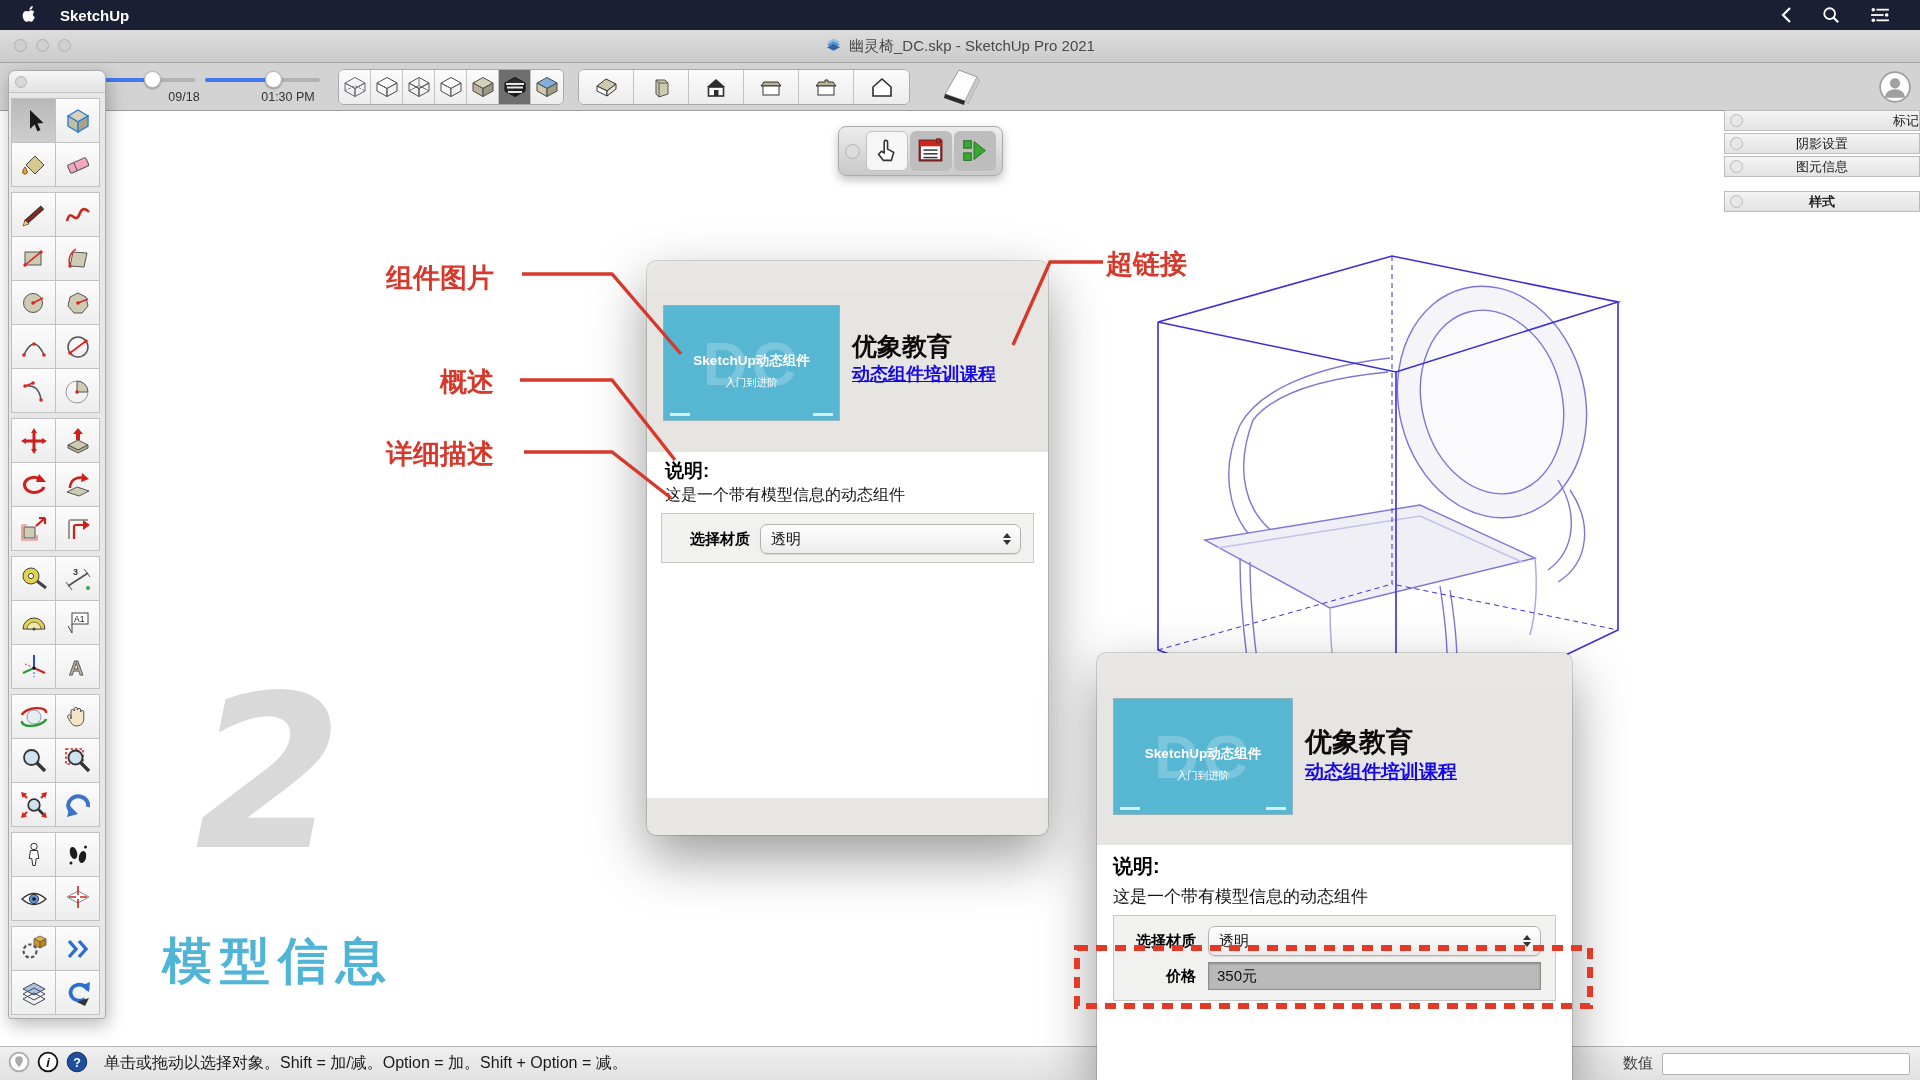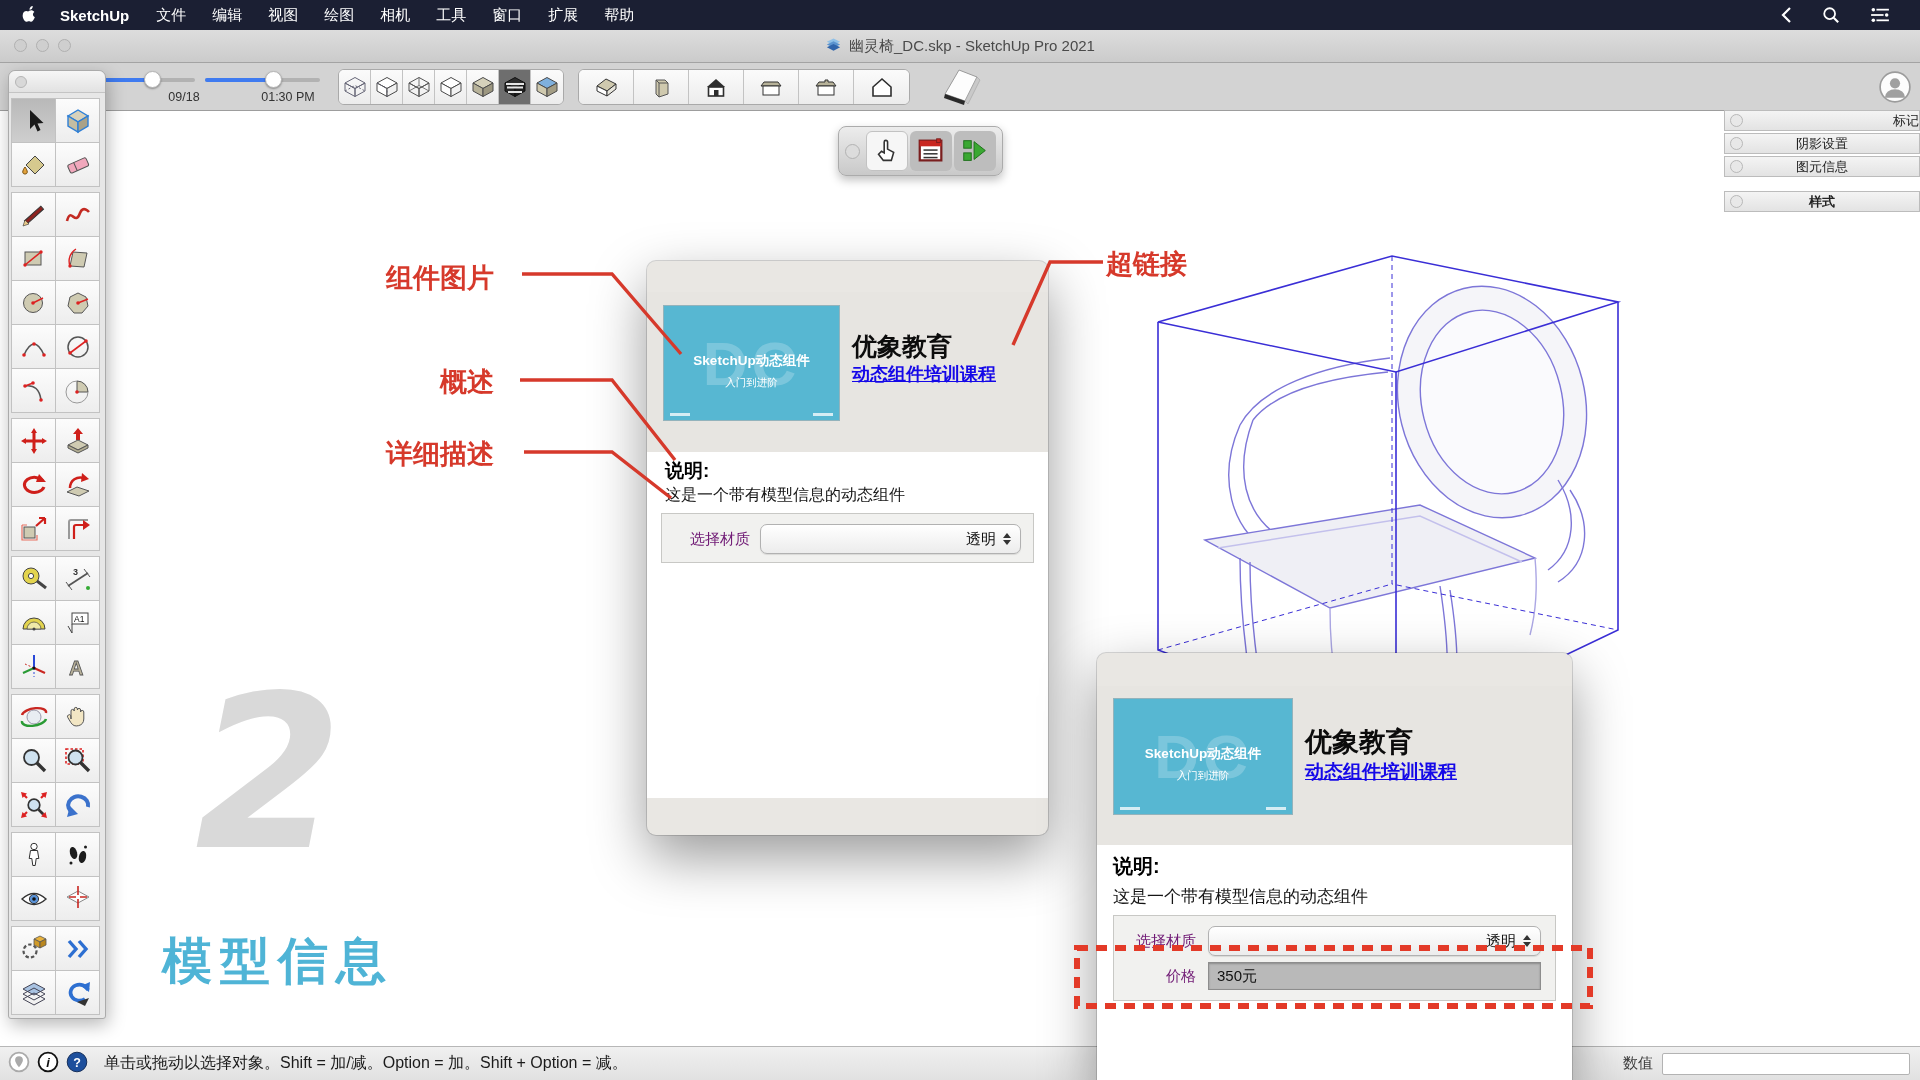--- a/index.html
+++ b/index.html
@@ -87,24 +87,24 @@
   .thumb .t2{position:absolute;left:0;right:0;top:61%;text-align:center;font-size:10.5px;}
   .thumb .foot{position:absolute;left:6px;right:6px;bottom:4px;display:flex;justify-content:space-between;}
   .thumb .foot i{display:block;width:20px;height:3px;background:rgba(255,255,255,.75);}
   .brand{font-weight:bold;color:#0c0c0c;}
   .dlg-link{font-weight:bold;color:#1508e8;text-decoration:underline;cursor:pointer;}
   .dlg-body{position:absolute;left:0;right:0;background:#fff;}
   .desc-h{font-weight:bold;color:#000;}
   .desc-t{color:#151515;}
   .mat-box{position:absolute;background:#f1f1ef;border:1px solid #c8c8c5;box-sizing:border-box;}
   .opt-row{display:flex;align-items:center;}
-  .opt-label{color:#701a75;text-align:right;}
+  .opt-label{color:#000000;text-align:right;font-weight:bold;}
   .mac-select{flex:1;height:30px;border:1px solid #b1b1b1;border-radius:7px;
     background:linear-gradient(#ffffff,#ececec);display:flex;align-items:center;padding:0 24px 0 10px;
-    font-size:15px;color:#111;position:relative;box-shadow:0 1px 1px rgba(0,0,0,.1);box-sizing:border-box;justify-content:flex-end;}
+    font-size:15px;color:#111;position:relative;box-shadow:0 1px 1px rgba(0,0,0,.1);box-sizing:border-box;}
   .stepper{position:absolute;right:9px;top:50%;transform:translateY(-50%);display:flex;flex-direction:column;gap:2px;}
   .stepper b{width:0;height:0;border-left:4.5px solid transparent;border-right:4.5px solid transparent;}
   .stepper .up{border-bottom:5.5px solid #333;}
   .stepper .dn{border-top:5.5px solid #333;}
   .price-field{flex:1;height:28px;background:#b9b9b9;border:1px solid #8d8d8d;box-sizing:border-box;
     display:flex;align-items:center;padding:0 8px;font-size:15px;color:#101010;
     box-shadow:inset 0 1px 2px rgba(0,0,0,.25);}
   .dlg-foot{position:absolute;left:0;right:0;bottom:0;height:37px;background:#e9e7e3;
     border-top:1px solid #c6c3be;border-radius:0 0 9px 9px;display:flex;align-items:center;justify-content:center;}
   .apply-btn{width:66px;height:23px;border:1px solid #cecece;border-radius:6px;
@@ -128,31 +128,20 @@
 
 <div class="screen">
 
   <div class="menubar">
     <span class="apple">
       <svg width="16" height="18" viewBox="0 0 18 20">
           <path d="M11.5 1.5c1-1.4 2.8-1.5 2.8-1.5s.2 1.8-.9 3c-1 1.2-2.6 1.1-2.6 1.1s-.3-1.4.7-2.6zM9 5.6c.9 0 2-.9 3.6-.9 1.1 0 2.7.5 3.6 1.9-2.4 1.4-2 4.7.5 5.7-.6 2.3-2.3 5.2-4 5.2-1 0-1.4-.6-2.7-.6s-1.8.6-2.8.6c-1.9 0-4.2-3.5-4.2-7 0-3.3 2.2-5 4.2-5 1 0 1.9 1.1 2.8.1z" fill="#fff"></path>
         </svg>
     </span>
     <span class="menu-app">SketchUp</span>
-    <span style="display:flex;">
-        <span class="menu-item">文件</span>
-        <span class="menu-item">编辑</span>
-        <span class="menu-item">视图</span>
-        <span class="menu-item">绘图</span>
-        <span class="menu-item">相机</span>
-        <span class="menu-item">工具</span>
-        <span class="menu-item">窗口</span>
-        <span class="menu-item">扩展</span>
-        <span class="menu-item">帮助</span>
-      </span>
     <span class="menubar-right">
       <span class="mi">
         <svg width="12" height="18" viewBox="0 0 12 18">
             <path d="M10 2 L3 9 L10 16" stroke="#fff" stroke-width="2.2" fill="none"></path>
           </svg>
       </span>
       <span class="mi">
         <svg width="18" height="18" viewBox="0 0 20 20">
             <circle cx="8.5" cy="8.5" r="6" stroke="#fff" stroke-width="2" fill="none"></circle>
             <line x1="13" y1="13" x2="18" y2="18" stroke="#fff" stroke-width="2.4"></line>

